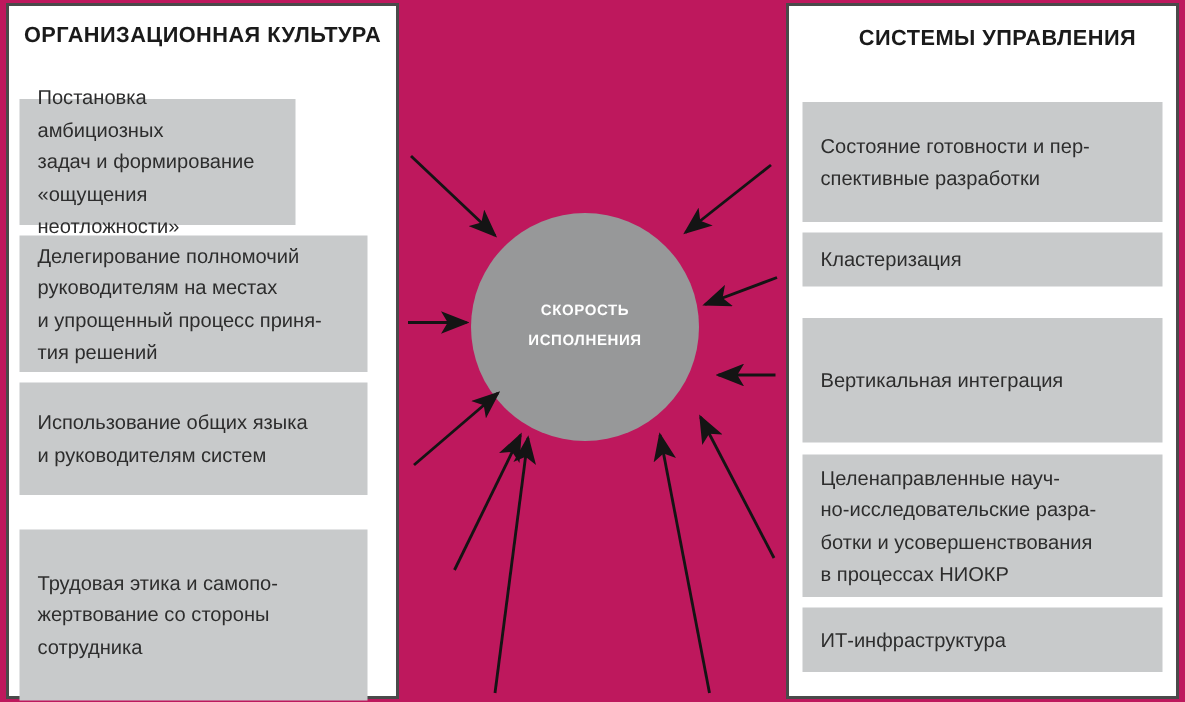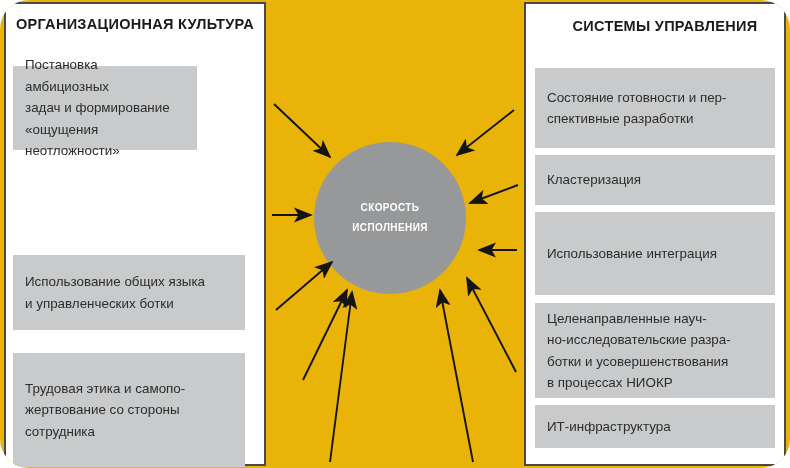--- a/index.html
+++ b/index.html
@@ -7,23 +7,22 @@
     padding: 0;
     background: #ffffff;
   }
   body {
     font-family: "Liberation Sans", sans-serif;
   }
   #canvas {
     position: relative;
     width: 790px;
     height: 468px;
-    background: #eab308;
+    background: #be185d;
     overflow: hidden;
-    border-radius: 29px;
   }
 
   
   .panel {
     position: absolute;
     box-sizing: border-box;
     border: 2px solid #4a4a4a;
     background: #ffffff;
   }
   #panel-left  { left: 4px;   top: 2px; width: 262px; height: 464px; }
@@ -96,48 +95,54 @@
     <div class="panel-title">ОРГАНИЗАЦИОННАЯ
 КУЛЬТУРА</div>
   </div>
 
   <div class="item-box" style="left:13px; top:66px; width:184px; height:84px;">
     <span class="txt">Постановка амбициозных
 задач и формирование
 «ощущения неотложности»</span>
   </div>
 
+  <div class="item-box" style="left:13px; top:157px; width:232px; height:91px;">
+    <span class="txt">Делегирование полномочий
+руководителям на местах
+и упрощенный процесс приня-
+тия решений</span>
+  </div>
 
   <div class="item-box" style="left:13px; top:255px; width:232px; height:75px;">
     <span class="txt">Использование общих языка
-и управленческих ботки</span>
+и руководителям систем</span>
   </div>
 
   <div class="item-box" style="left:13px; top:353px; width:232px; height:114px;">
     <span class="txt">Трудовая этика и самопо-
 жертвование со стороны
 сотрудника</span>
   </div>
 
   <div class="panel" id="panel-right">
     <div class="panel-title">СИСТЕМЫ
 УПРАВЛЕНИЯ</div>
   </div>
 
   <div class="item-box" style="left:535px; top:68px; width:240px; height:80px;">
     <span class="txt">Состояние готовности и пер-
 спективные разработки</span>
   </div>
 
-  <div class="item-box" style="left:535px; top:155px; width:240px; height:50px;">
+  <div class="item-box" style="left:535px; top:155px; width:240px; height:36px;">
     <span class="txt">Кластеризация</span>
   </div>
 
   <div class="item-box" style="left:535px; top:212px; width:240px; height:83px;">
-    <span class="txt">Использование интеграция</span>
+    <span class="txt">Вертикальная интеграция</span>
   </div>
 
   <div class="item-box" style="left:535px; top:303px; width:240px; height:95px;">
     <span class="txt">Целенаправленные науч-
 но-исследовательские разра-
 ботки и усовершенствования
 в процессах НИОКР</span>
   </div>
 
   <div class="item-box" style="left:535px; top:405px; width:240px; height:43px;">

